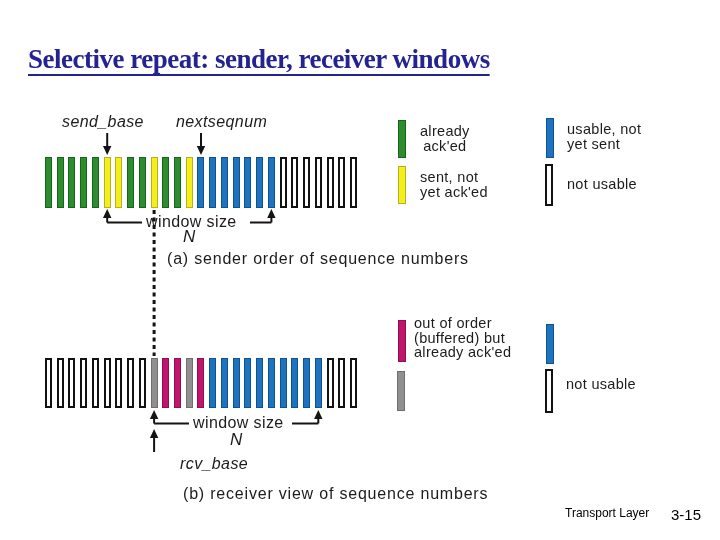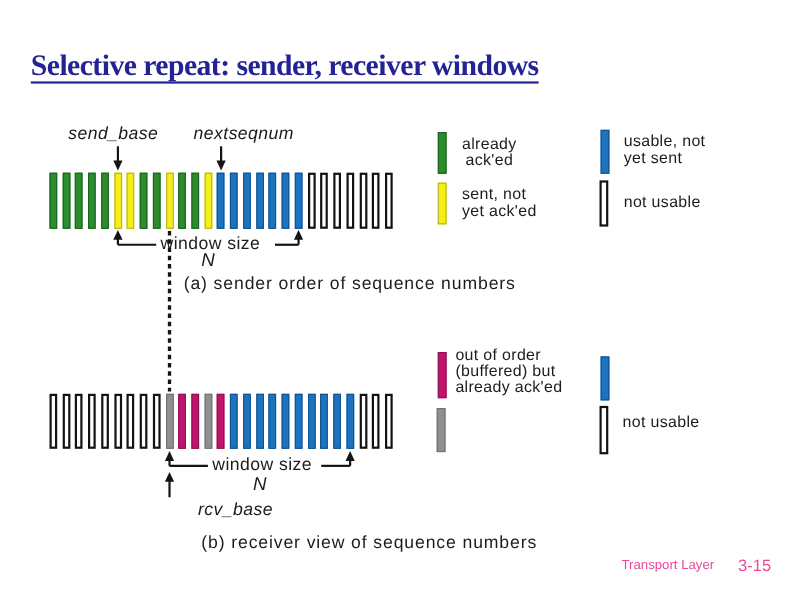--- a/index.html
+++ b/index.html
@@ -38,21 +38,21 @@
   .sw.gray{background:var(--gray);border:1px solid #6f6f6f;}
   .sw.white{background:#fff;border:2px solid #121212;}
   .leg{position:absolute;font-size:14.5px;line-height:14.5px;letter-spacing:0.3px;
        white-space:pre-line;color:#1c1c1c;}
 
   .overlay{position:absolute;left:0;top:0;pointer-events:none;}
   .overlay line{stroke:#141414;stroke-width:2;}
   .overlay polygon{fill:#141414;}
   .overlay .dash{stroke:#141414;stroke-width:3;stroke-dasharray:4 3.5;}
 
-  .footer{position:absolute;font-size:12px;color:#ec4899;letter-spacing:0;}
+  .footer{position:absolute;font-size:12px;color:#000000;letter-spacing:0;}
 </style>
 </head>
 <body>
 
 <div class="slide">
 
   <div class="title">Selective repeat: sender, receiver windows</div>
 
   <div class="lbl it" style="left:62px;top:113px;">send_base</div>
   <div class="lbl it" style="left:176px;top:113px;">nextseqnum</div>

